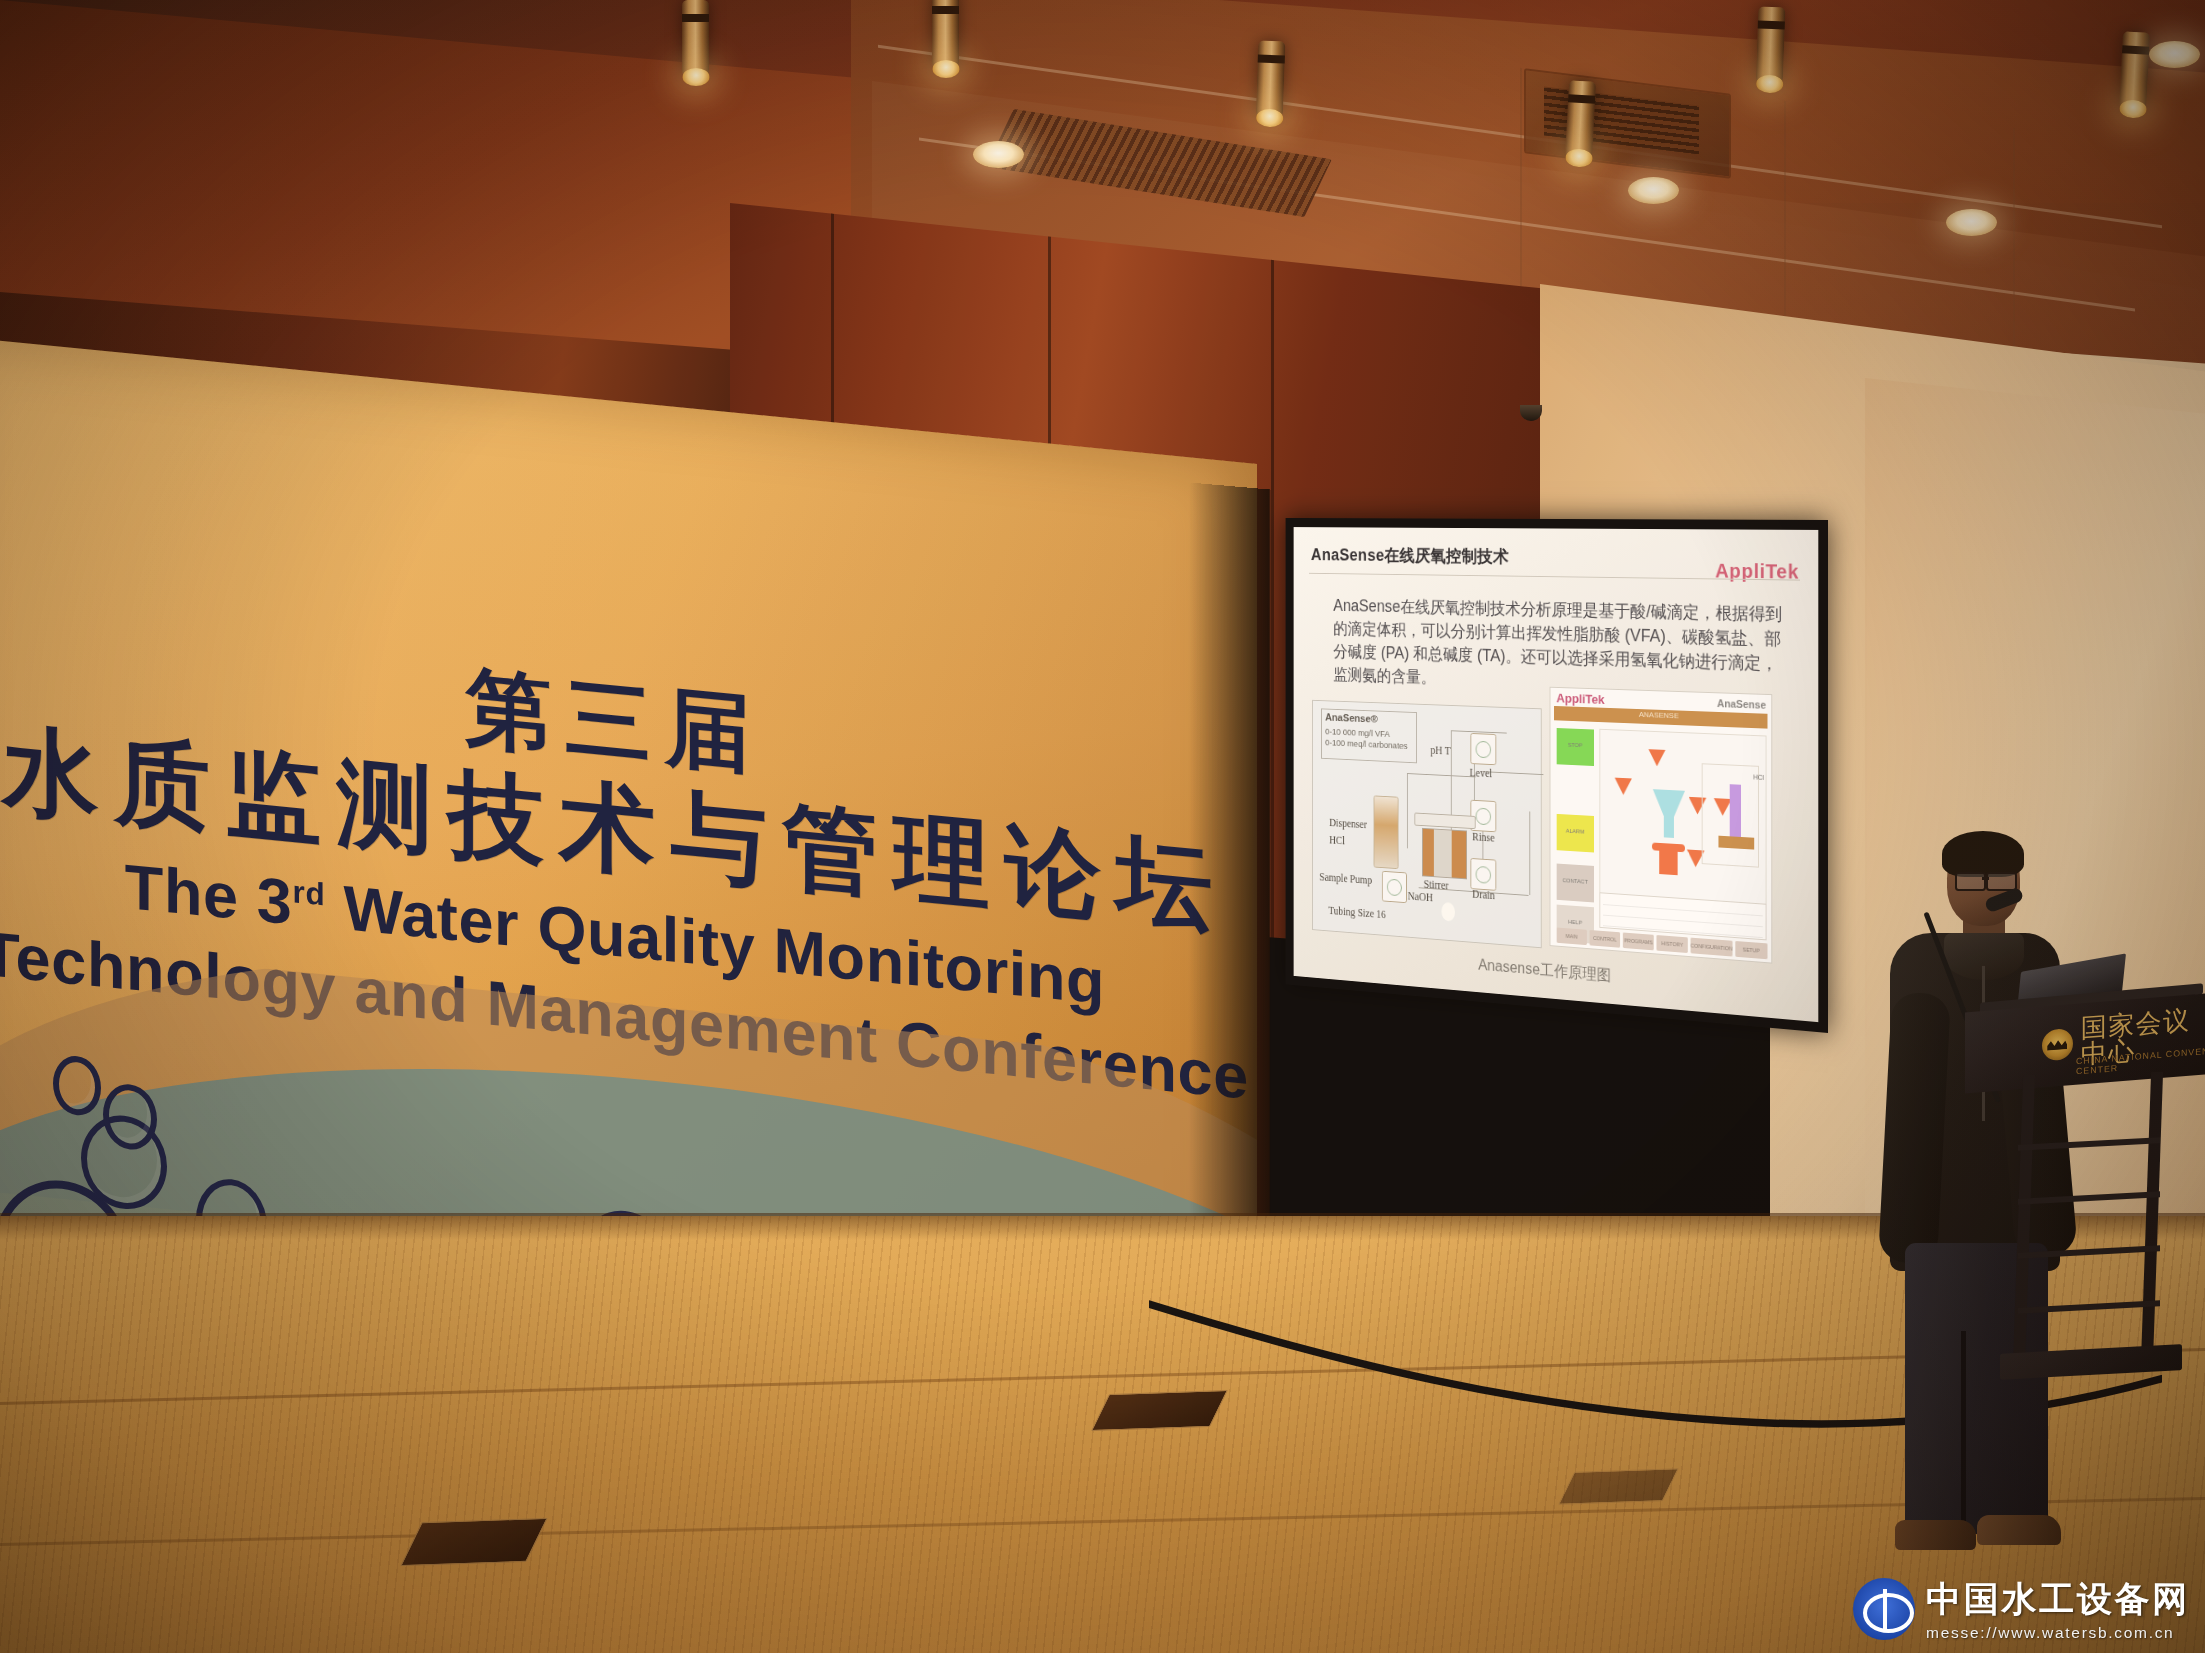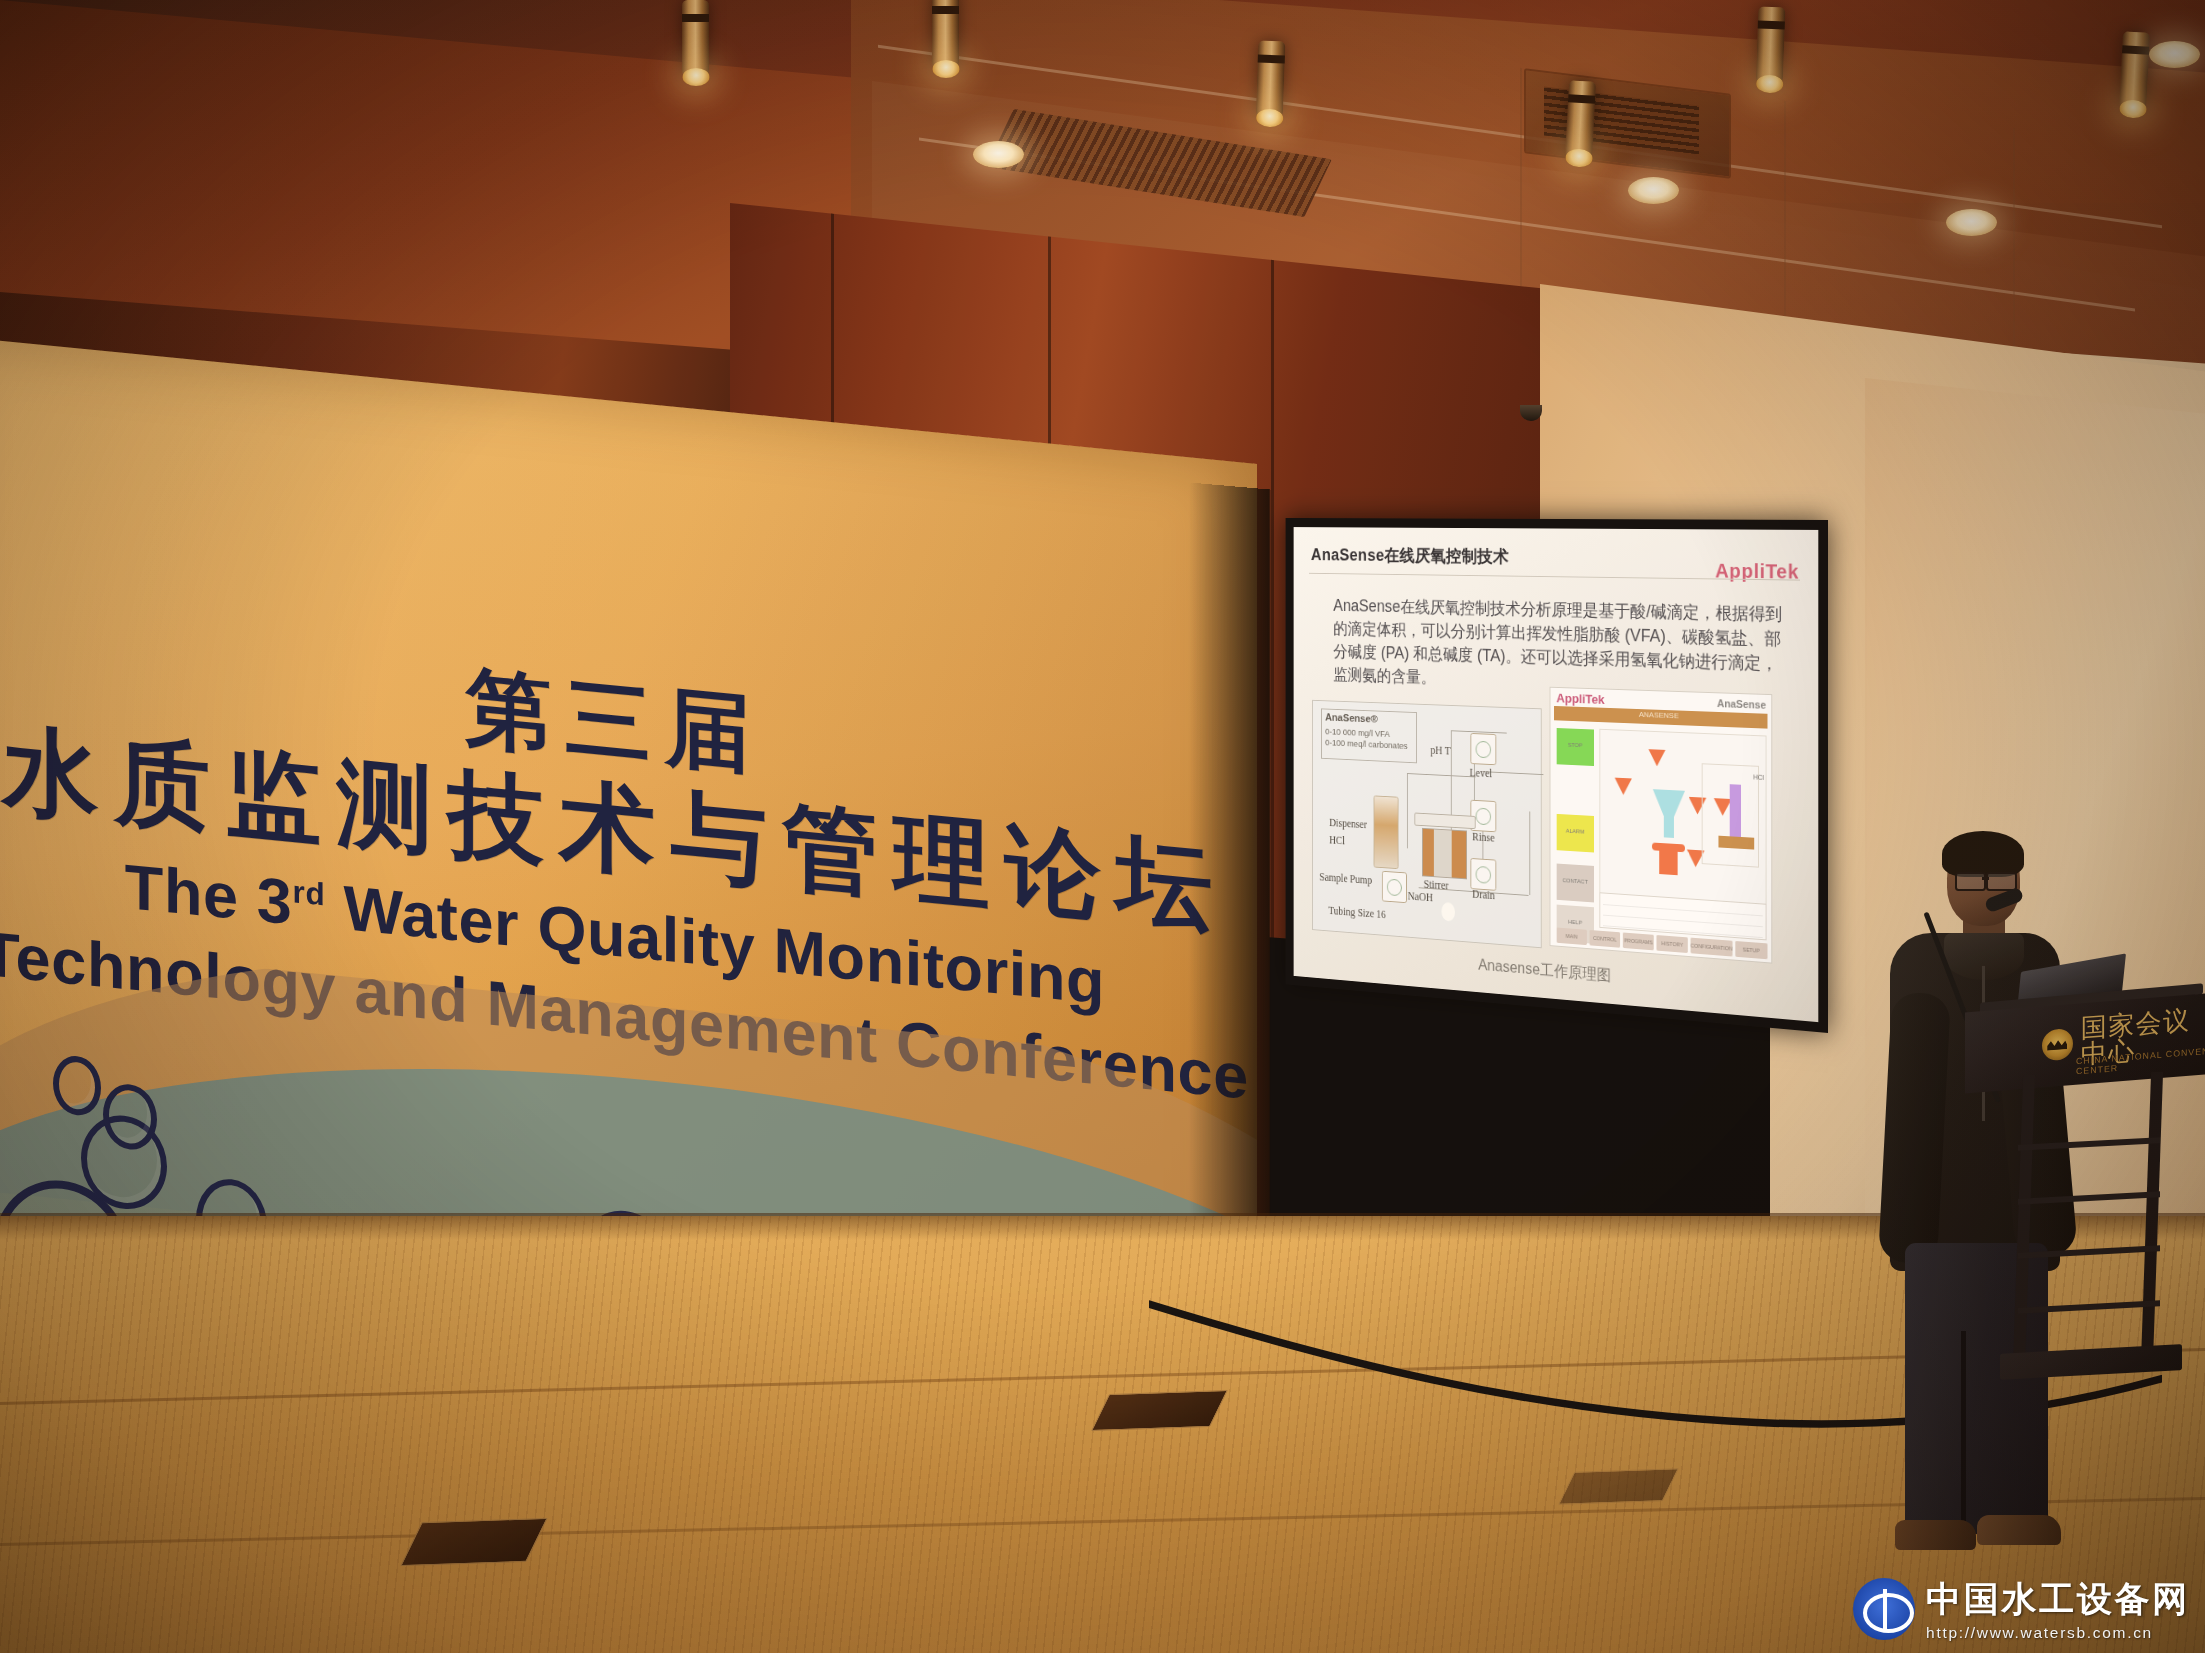--- a/index.html
+++ b/index.html
@@ -564,18 +564,18 @@
     <div id="pod-base"></div>
   </div>
 
   <div id="warm"></div>
   <div id="vignette"></div>
 
   <div id="watermark">
     <div id="wm-logo"></div>
     <div id="wm-text">
       <div id="wm-cn">中国水工设备网</div>
-      <div id="wm-url">http://www.watersb.com.cn</div>
+      <div id="wm-url">messe://www.watersb.com.cn</div>
     </div>
   </div>
 
 </div>
 
 
 </body></html>

